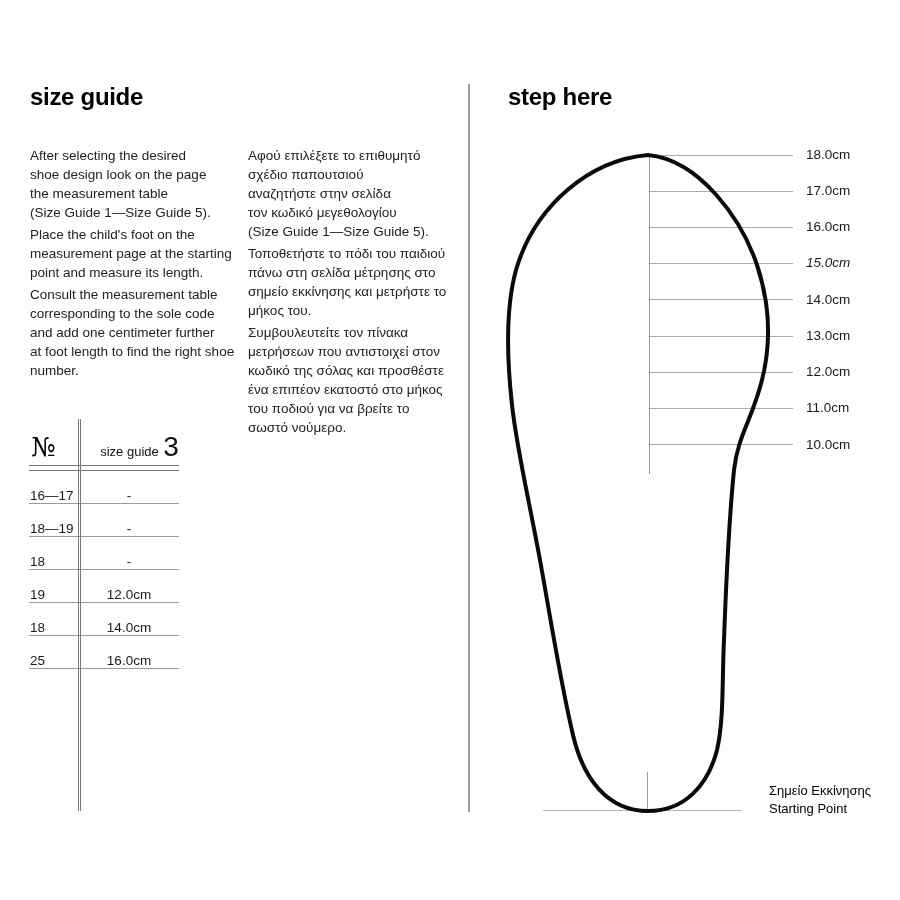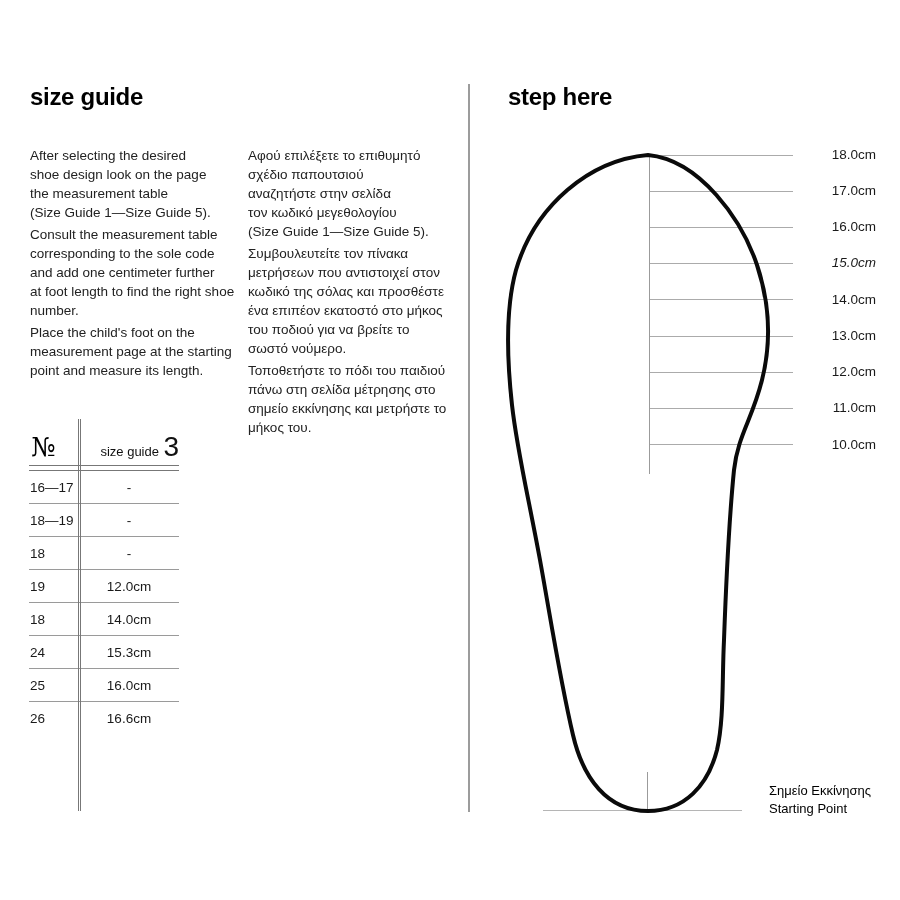--- a/index.html
+++ b/index.html
@@ -11,70 +11,70 @@
   .abs{position:absolute;}
   .page-title{font-size:24px;font-weight:700;color:#000;letter-spacing:-0.3px;line-height:24px;}
   .col{font-size:13.5px;line-height:19px;color:#222;}
   .col p{margin:0 0 3px 0;white-space:pre-line;}
   
   .page-divider{left:468px;top:84px;width:2px;height:728px;background:#9c9c9c;}
   
   .size-table{left:29px;top:419px;width:150px;position:absolute;}
   .thead{position:relative;height:46px;}
   .numero{position:absolute;left:2px;bottom:5px;font-family:"DejaVu Serif","Liberation Serif",serif;font-size:26px;color:#000;line-height:26px;}
-  .sg-wrap{position:absolute;left:49px;right:0;bottom:5px;text-align:right;white-space:nowrap;padding-left:22px;}
+  .sg-wrap{position:absolute;left:49px;right:0;bottom:5px;text-align:center;white-space:nowrap;padding-left:22px;}
   .sg-label{font-size:13px;color:#111;}
   .sg-num{font-size:28px;color:#111;line-height:20px;vertical-align:baseline;}
   .dbl-hr{height:4px;border-top:1px solid #777;border-bottom:1px solid #777;}
-  .trow{display:flex;height:32px;align-items:center;border-bottom:1px solid #9a9a9a;font-size:13.5px;color:#1a1a1a;}
+  .trow{display:flex;height:32px;align-items:flex-end;border-bottom:1px solid #9a9a9a;font-size:13.5px;color:#1a1a1a;}
   .trow.last{border-bottom:none;}
   .c1{width:49px;padding-left:1px;}
   .c2{flex:1;text-align:center;}
   .vline{position:absolute;left:49px;top:0;height:392px;width:3px;border-left:1px solid #777;border-right:1px solid #777;box-sizing:border-box;}
   
   .diagram-svg{left:480px;top:140px;width:420px;height:700px;}
-  .mark-label{left:806px;width:70px;height:18px;line-height:18px;font-size:13.5px;color:#1a1a1a;text-align:right;}
+  .mark-label{left:806px;width:70px;height:18px;line-height:18px;font-size:13.5px;color:#1a1a1a;}
   .start-caption{left:769px;top:782px;font-size:13px;line-height:18px;color:#000000;white-space:pre-line;}
 </style>
 </head>
 <body>
 
 <div class="abs page-title" style="left:30px;top:85px;">size guide</div>
 
 <div class="abs col" style="left:30px;top:146px;width:212px;">
   <p>After selecting the desired
 shoe design look on the page
 the measurement table
 (Size Guide 1—Size Guide 5).</p>
+  <p>Place the child's foot on the
+measurement page at the starting
+point and measure its length.</p>
   <p>Consult the measurement table
 corresponding to the sole code
 and add one centimeter further
 at foot length to find the right shoe
 number.</p>
-  <p>Place the child's foot on the
-measurement page at the starting
-point and measure its length.</p>
 </div>
 
 <div class="abs col" style="left:248px;top:146px;width:225px;">
   <p>Αφού επιλέξετε το επιθυμητό
 σχέδιο παπουτσιού
 αναζητήστε στην σελίδα
 τον κωδικό μεγεθολογίου
 (Size Guide 1—Size Guide 5).</p>
+  <p>Τοποθετήστε το πόδι του παιδιού
+πάνω στη σελίδα μέτρησης στο
+σημείο εκκίνησης και μετρήστε το
+μήκος του.</p>
   <p>Συμβουλευτείτε τον πίνακα
 μετρήσεων που αντιστοιχεί στον
 κωδικό της σόλας και προσθέστε
 ένα επιπέον εκατοστό στο μήκος
 του ποδιού για να βρείτε το
 σωστό νούμερο.</p>
-  <p>Τοποθετήστε το πόδι του παιδιού
-πάνω στη σελίδα μέτρησης στο
-σημείο εκκίνησης και μετρήστε το
-μήκος του.</p>
 </div>
 
 <div class="size-table">
   <div class="vline"></div>
   <div class="thead">
     <span class="numero">№</span>
     <span class="sg-wrap"><span class="sg-label">size guide</span> <span class="sg-num">3</span></span>
   </div>
   <div class="dbl-hr"></div>
   <div class="trow">
@@ -91,30 +91,22 @@
     </div>
   <div class="trow">
       <span class="c1">19</span>
       <span class="c2">12.0cm</span>
     </div>
   <div class="trow">
       <span class="c1">18</span>
       <span class="c2">14.0cm</span>
     </div>
   <div class="trow">
-      <span class="c1">24</span>
-      <span class="c2">15.3cm</span>
-    </div>
-  <div class="trow">
       <span class="c1">25</span>
       <span class="c2">16.0cm</span>
-    </div>
-  <div class="trow last">
-      <span class="c1">26</span>
-      <span class="c2">16.6cm</span>
     </div>
 </div>
 
 <div class="abs page-divider"></div>
 
 <div class="abs page-title" style="left:508px;top:85px;">step here</div>
 
 <svg class="abs diagram-svg" viewBox="480 140 420 700">
 
   <g stroke="#ababab" stroke-width="1">

